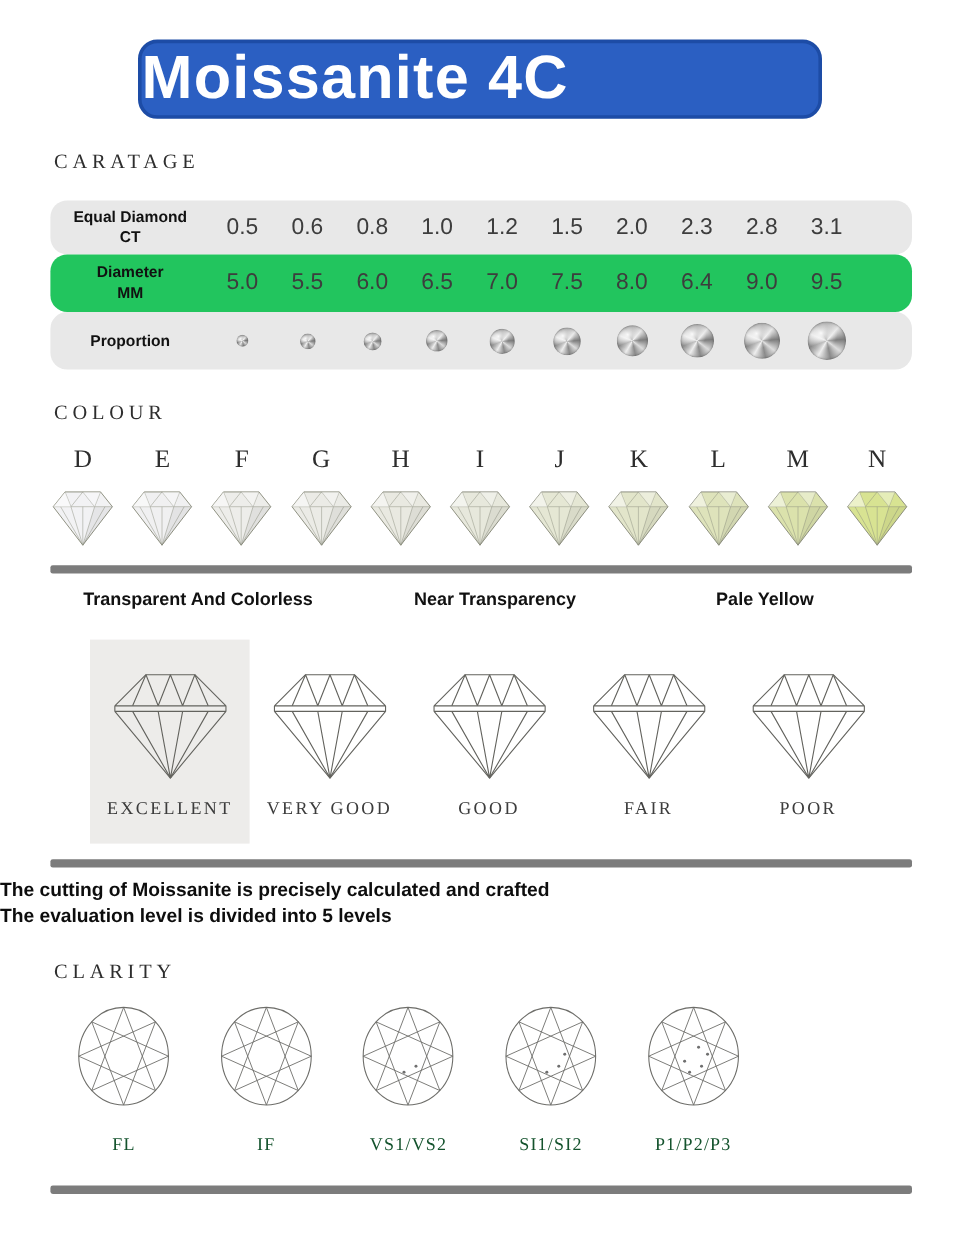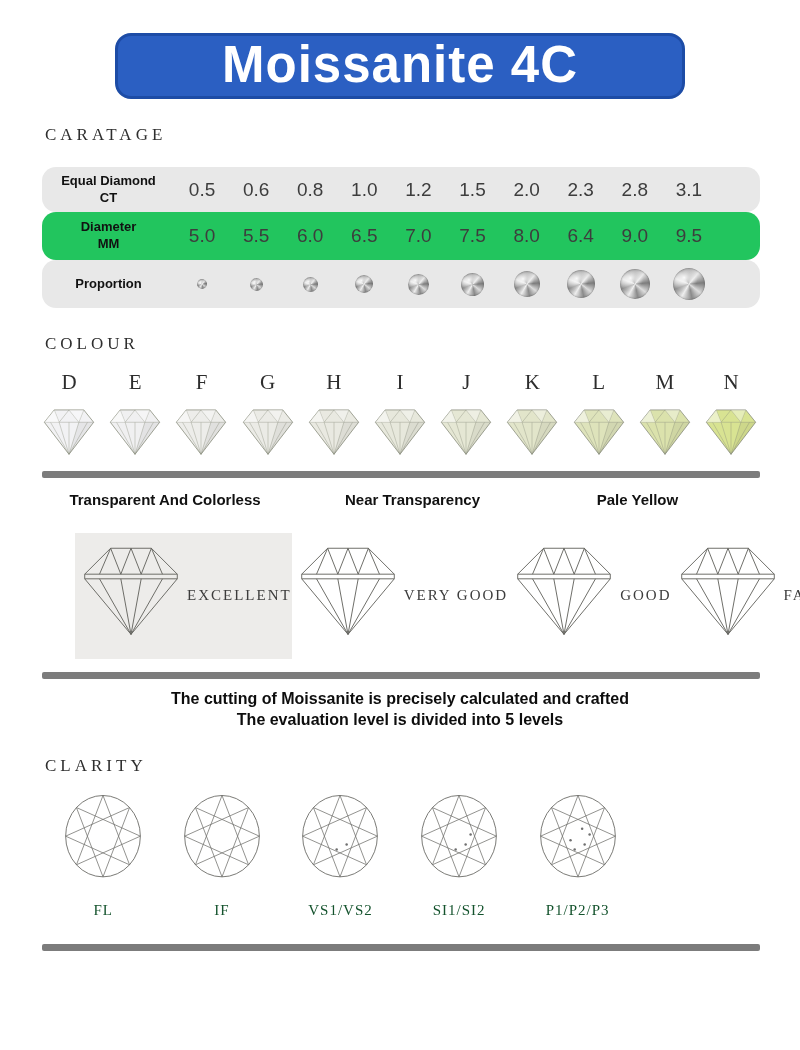--- a/index.html
+++ b/index.html
@@ -11,21 +11,21 @@
     font-family:"Liberation Sans",sans-serif;
     color:#222;
   }
   
   .banner{
     margin:33px auto 0;
     width:564px;height:60px;
     background:var(--banner-bg,#2b5fc2);
     border:3px solid var(--banner-border,#1d4ca6);
     border-radius:16px;
-    display:flex;align-items:center;justify-content:center;
+    display:flex;align-items:center;
   }
   .banner-title{
     font-size:51px;font-weight:bold;color:#fff;
     letter-spacing:1px;line-height:1;
     padding-bottom:4px;
   }
   
   .sec-heading{
     margin:26px 0 0 45px;
     font-family:"Liberation Serif",serif;
@@ -65,30 +65,30 @@
   .colour-groups span{
     position:absolute;top:0;text-align:center;
     font-size:15px;font-weight:bold;color:#111;
   }
   .cg0{left:40px;width:250px;}
   .cg1{left:300px;width:225px;}
   .cg2{left:555px;width:165px;}
   
   .cut-row{margin:18px 0 0 75px;width:665px;display:flex;}
   .cut-item{
-    flex:0 0 133px;display:flex;align-items:center;
-    padding:6px 0 20px;
+    flex:0 0 133px;display:flex;flex-direction:column;align-items:center;
+    padding:20px 0 20px;
   }
   .cut-item.hl{background:var(--highlight,#edecea);}
   .cut-label{
     margin-top:13px;
     font-family:"Liberation Serif",serif;font-size:15px;
     letter-spacing:2px;color:#3c3c3c;white-space:nowrap;
   }
-  .cut-note{margin-top:9px;text-align:center;font-size:16px;font-weight:bold;color:#0d0d0d;line-height:1.32;}
+  .cut-note{margin-top:9px;font-size:16px;font-weight:bold;color:#0d0d0d;line-height:1.32;}
   
   .clarity-row{margin:11px 0 0 44px;width:712px;display:flex;}
   .clarity-item{
     flex:0 0 118.6px;display:flex;flex-direction:column;align-items:center;
     padding:6px 0 12px;
   }
   .clarity-item.hl{background:var(--highlight,#edecea);}
   .clarity-label{
     margin-top:21px;
     font-family:"Liberation Serif",serif;font-size:15px;

